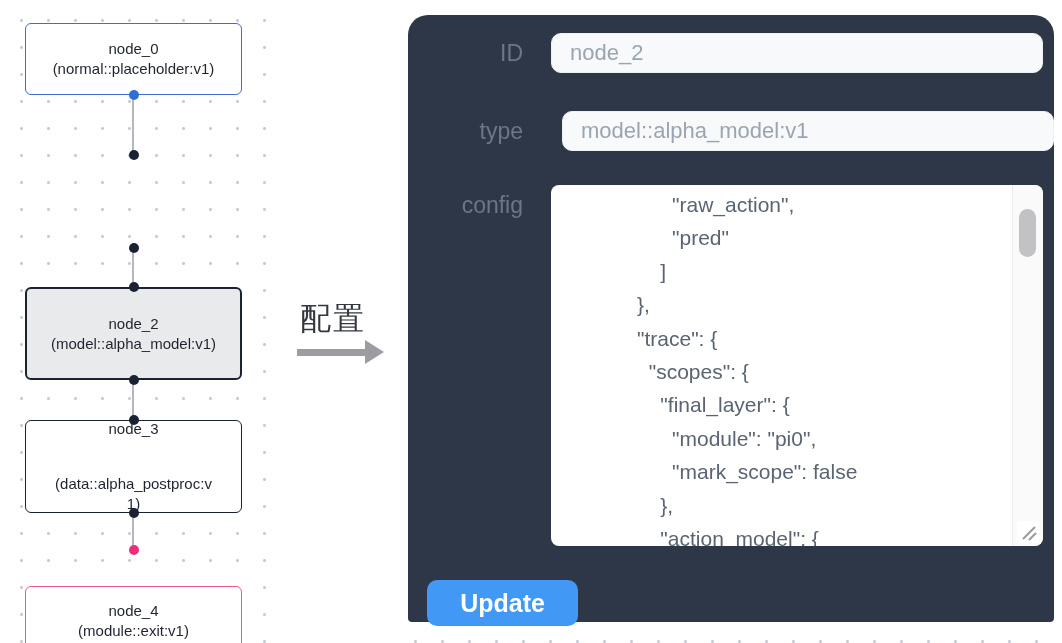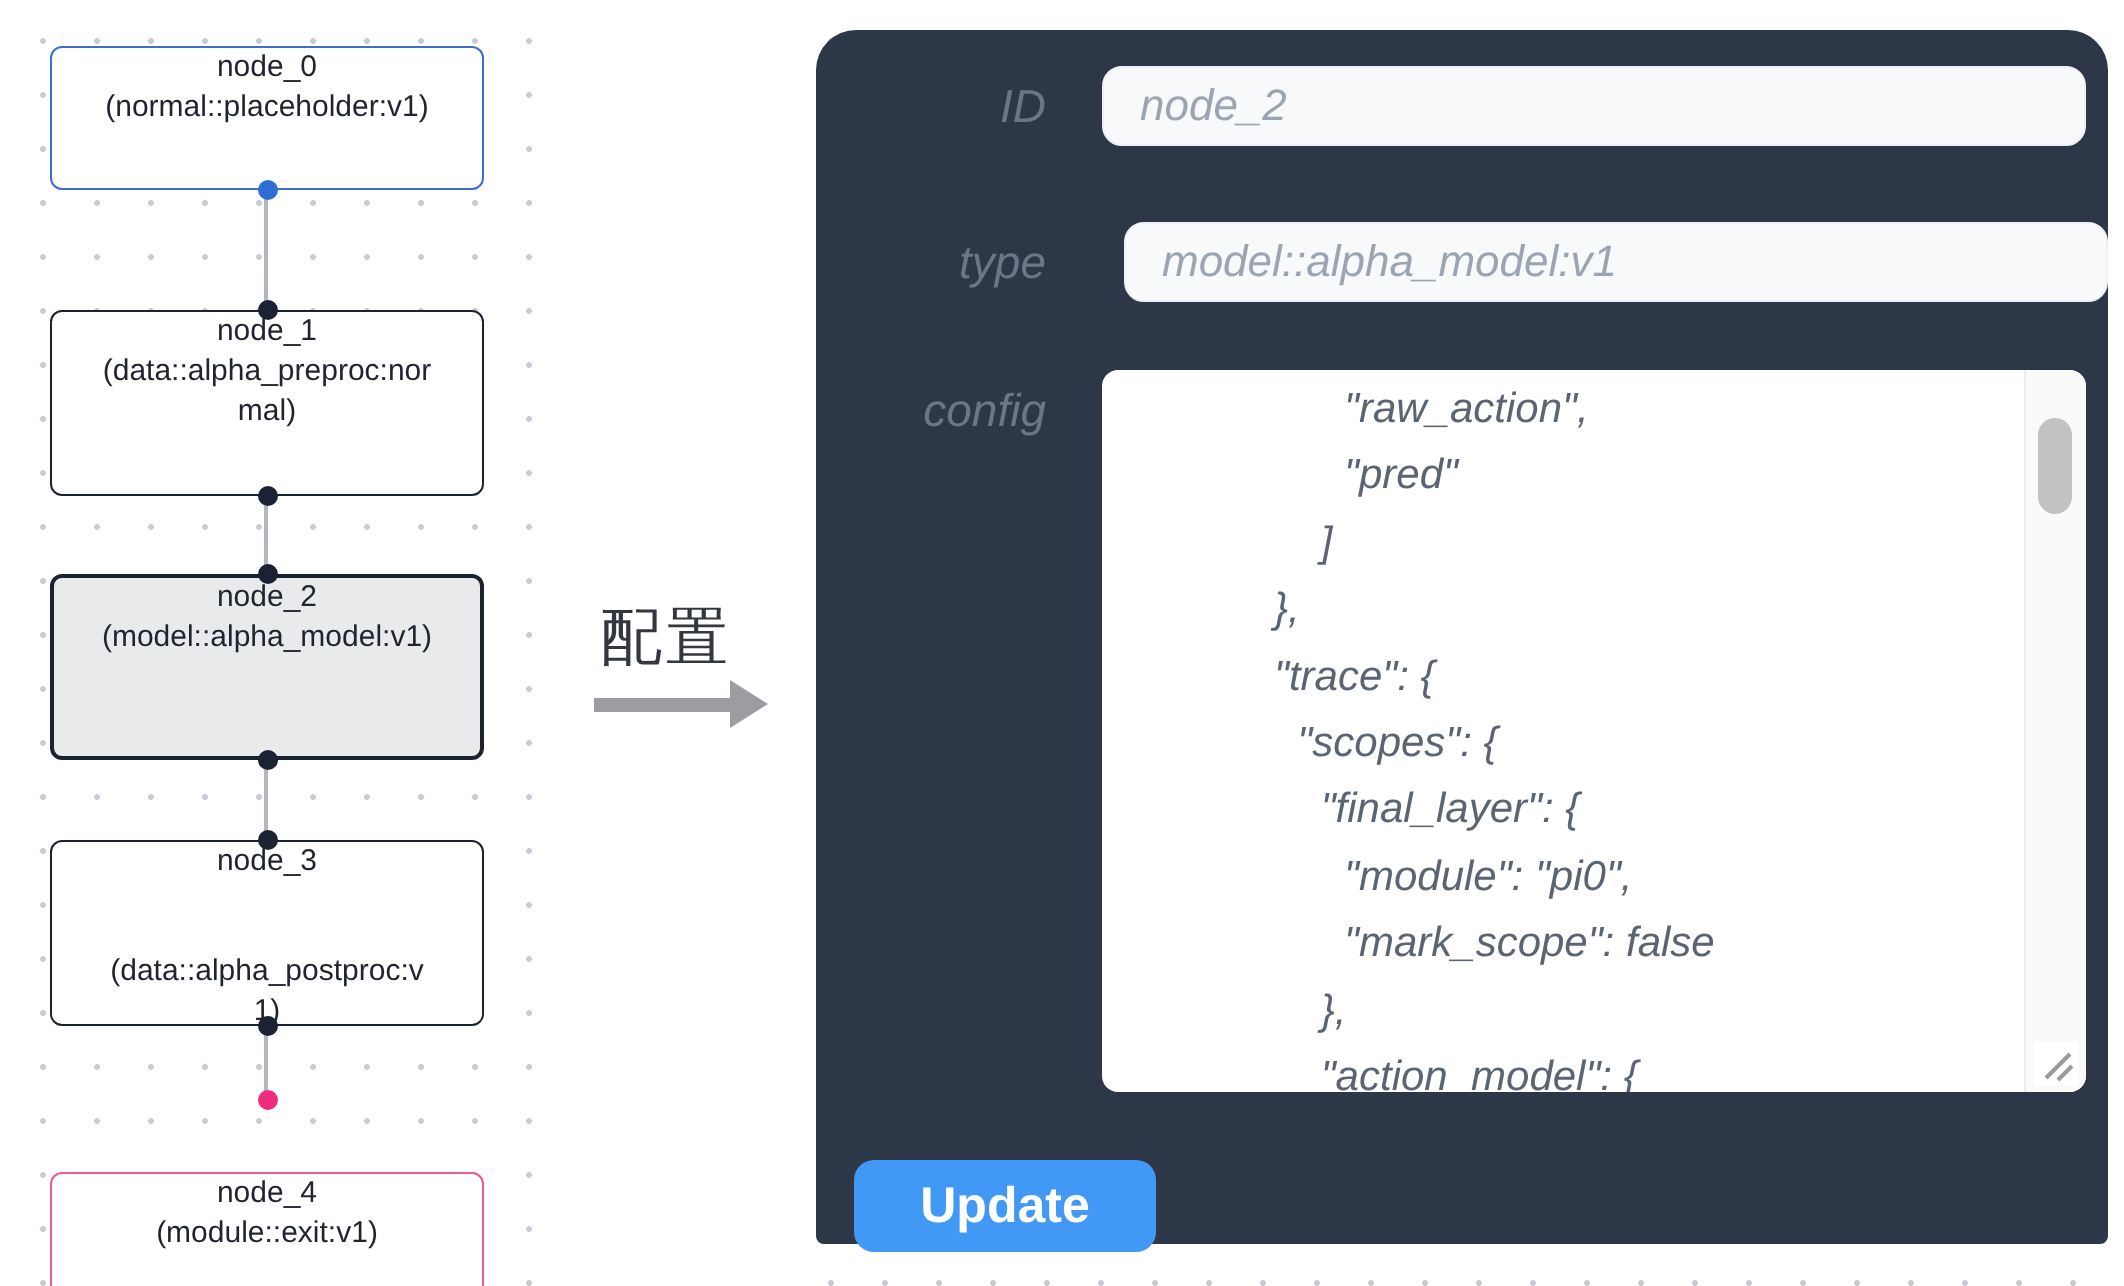--- a/index.html
+++ b/index.html
@@ -8,21 +8,21 @@
 
   
   .graph-canvas {
     position: absolute; left: 0; top: 0; width: 270px; height: 643px;
     background-image: radial-gradient(circle, #c7ccd4 1.3px, rgba(0,0,0,0) 1.6px);
     background-size: 27px 27px; background-position: 8px 7px;
   }
   .node {
     position: absolute; left: 25px; width: 217px;
     background: #ffffff; border: 1.5px solid #1c2330; border-radius: 6px;
-    display: flex; flex-direction: column; align-items: center; 
+    display: flex; flex-direction: column; align-items: center; justify-content: center;
     font-size: 15px; line-height: 20px; color: #1f2430; text-align: center;
   }
   .node .sub { max-width: 170px; word-break: break-all; }
   .node-input  { border-color: #3e6cd1; }
   .node-selected { background: #e9eaec; border-width: 2px; }
   .node-output { border-color: #ec5b96; }
   .edge { position: absolute; left: 132px; width: 2px; background: #b3b7bf; }
   .handle { position: absolute; left: 129px; width: 10px; height: 10px; border-radius: 50%; background: #1b2233; }
   .handle-blue { background: #2f6fd3; }
   .handle-pink { background: #ef2c7c; }
@@ -38,21 +38,21 @@
   
   .right-section {
     position: absolute; left: 395px; top: 0; width: 667px; height: 643px; background: #ffffff;
     background-image: radial-gradient(circle, #c7ccd4 1.3px, rgba(0,0,0,0) 1.6px);
     background-size: 27px 27px; background-position: 7px 7px;
   }
   .config-panel {
     position: absolute; left: 13px; top: 15px; width: 646px; height: 607px;
     background: #2d3748; border-radius: 20px 20px 4px 4px;
   }
-  .form-row { position: absolute; left: 0; display: flex; width: 100%; font-style: italic; }
+  .form-row { position: absolute; left: 0; display: flex; width: 100%; }
   .form-label {
     width: 115px; text-align: right; color: #6d7687; font-size: 23px; flex: none;
   }
   .row-id   { top: 18px; }
   .row-type { top: 96px; gap: 11px; }
   .row-config { top: 170px; }
   .row-id .form-label, .row-type .form-label { line-height: 40px; }
   .row-config .form-label { line-height: 28px; padding-top: 6px; }
   .text-input {
     margin-left: 28px; width: 492px; height: 40px; background: #f7f9fb;
@@ -93,24 +93,20 @@
   <div class="graph-canvas">
 
     <div class="edge" style="top:95px;height:60px;"></div>
     <div class="edge" style="top:248px;height:39px;"></div>
     <div class="edge" style="top:380px;height:40px;"></div>
     <div class="edge" style="top:513px;height:37px;"></div>
 
     <div class="node node-input" style="top:23px;height:72px;">
       <div>node_0</div>
       <div class="sub">(normal::placeholder:v1)</div>
-    </div>
-    <div class="node" style="top:155px;height:93px;">
-      <div>node_1</div>
-      <div class="sub">(data::alpha_preproc:normal)</div>
     </div>
     <div class="node node-selected" style="top:287px;height:93px;">
       <div>node_2</div>
       <div class="sub">(model::alpha_model:v1)</div>
     </div>
     <div class="node" style="top:420px;height:93px;gap:35px;">
       <div>node_3</div>
       <div class="sub">(data::alpha_postproc:v1)</div>
     </div>
     <div class="node node-output" style="top:550px;height:70px;margin-top:36px;">

